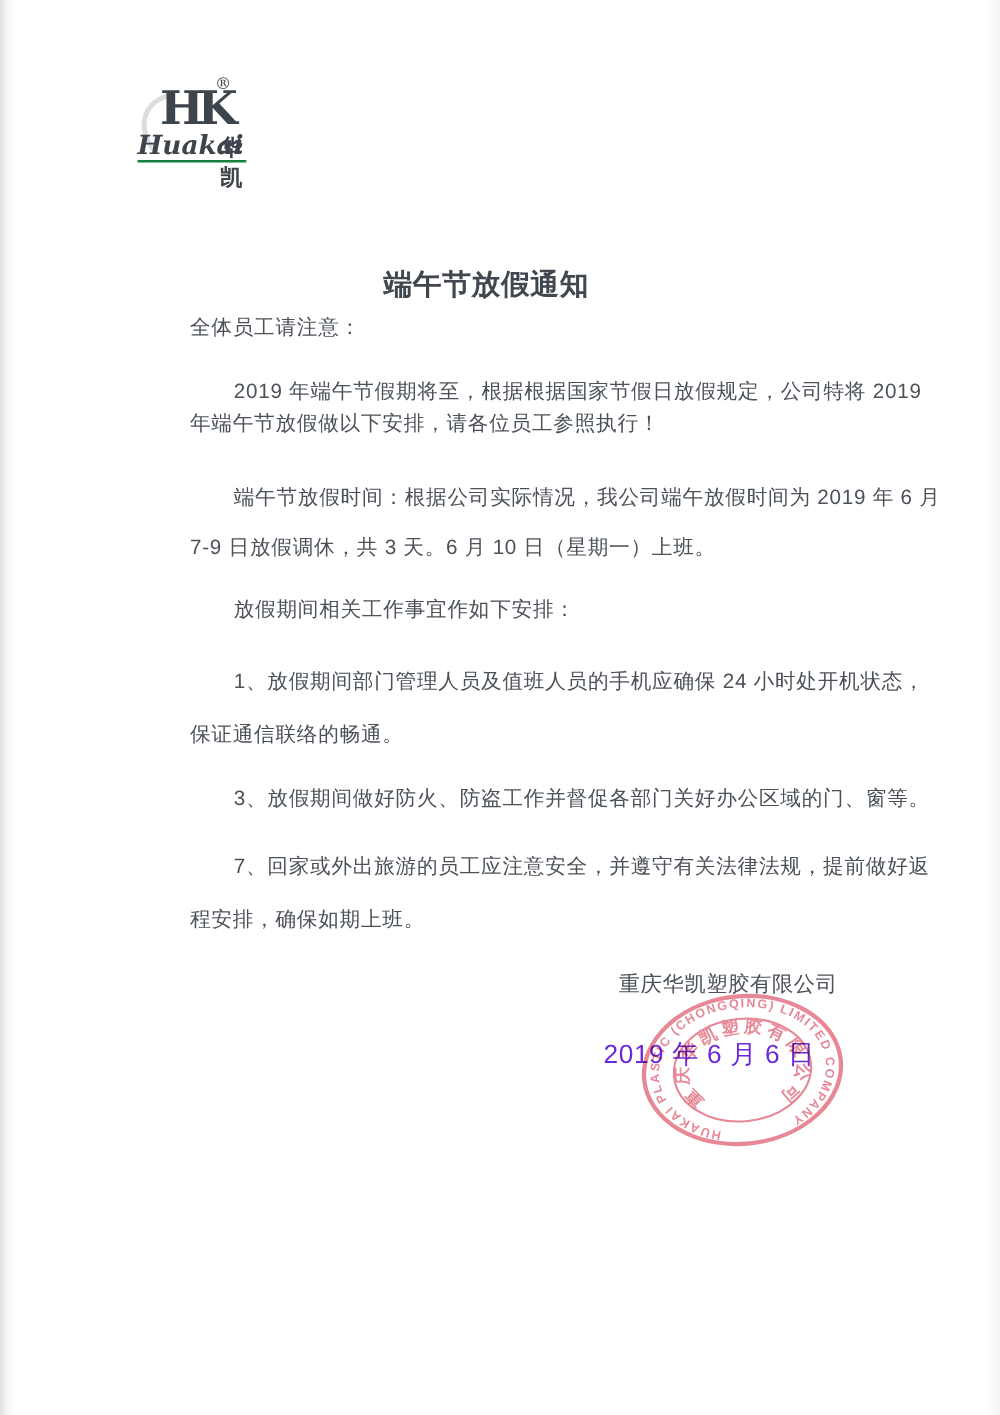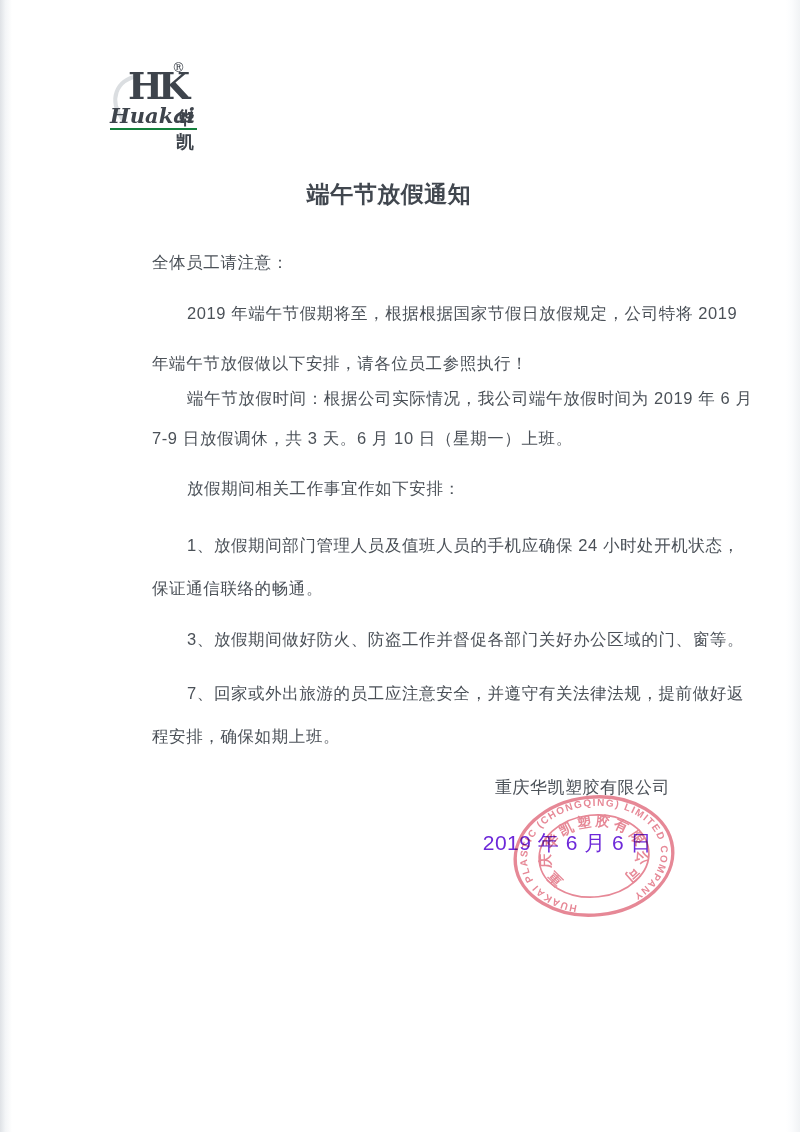--- a/index.html
+++ b/index.html
@@ -34,21 +34,21 @@
     font-family:"DejaVu Serif","Liberation Serif",serif;
     font-style:italic;font-weight:bold;font-size:21px;color:#3e444c;
     border-bottom:2px solid #15803d;padding:0 2px 0 0;
   }
   .logo-cn{
     position:absolute;left:176px;top:106px;
     font-size:18px;font-weight:bold;color:#3e444c;letter-spacing:6px;
   }
   
   .doc-title{
-    position:absolute;left:0;top:179px;width:778px;text-align:center;
+    position:absolute;left:0;top:212px;width:778px;text-align:center;
     font-size:23px;font-weight:bold;color:#41474f;letter-spacing:0.5px;
     margin:0;
   }
   
   .line{
     position:absolute;left:108px;height:22px;line-height:22px;
     font-size:16.5px;letter-spacing:0.6px;color:#4b5158;white-space:nowrap;margin-left:44px;
   }
   .line.indent{left:143px;}
   
@@ -89,21 +89,21 @@
     <div class="logo-monogram">HK</div>
     <div class="logo-reg">®</div>
     <div class="logo-latin">Huakai</div>
     <div class="logo-cn">华凯</div>
   </div>
 
   <h1 class="doc-title">端午节放假通知</h1>
 
   <div class="line" style="top:251px">全体员工请注意：</div>
   <div class="line indent" style="top:302px">2019 年端午节假期将至，根据根据国家节假日放假规定，公司特将 2019</div>
-  <div class="line" style="top:352px">年端午节放假做以下安排，请各位员工参照执行！</div>
+  <div class="line" style="top:328px">年端午节放假做以下安排，请各位员工参照执行！</div>
   <div class="line indent" style="top:387px">端午节放假时间：根据公司实际情况，我公司端午放假时间为 2019 年 6 月</div>
   <div class="line" style="top:427px">7-9 日放假调休，共 3 天。6 月 10 日（星期一）上班。</div>
   <div class="line indent" style="top:477px">放假期间相关工作事宜作如下安排：</div>
   <div class="line indent" style="top:534px">1、放假期间部门管理人员及值班人员的手机应确保 24 小时处开机状态，</div>
   <div class="line" style="top:577px">保证通信联络的畅通。</div>
   <div class="line indent" style="top:628px">3、放假期间做好防火、防盗工作并督促各部门关好办公区域的门、窗等。</div>
   <div class="line indent" style="top:682px">7、回家或外出旅游的员工应注意安全，并遵守有关法律法规，提前做好返</div>
   <div class="line" style="top:725px">程安排，确保如期上班。</div>
 
   <div class="sig-company">重庆华凯塑胶有限公司</div>

